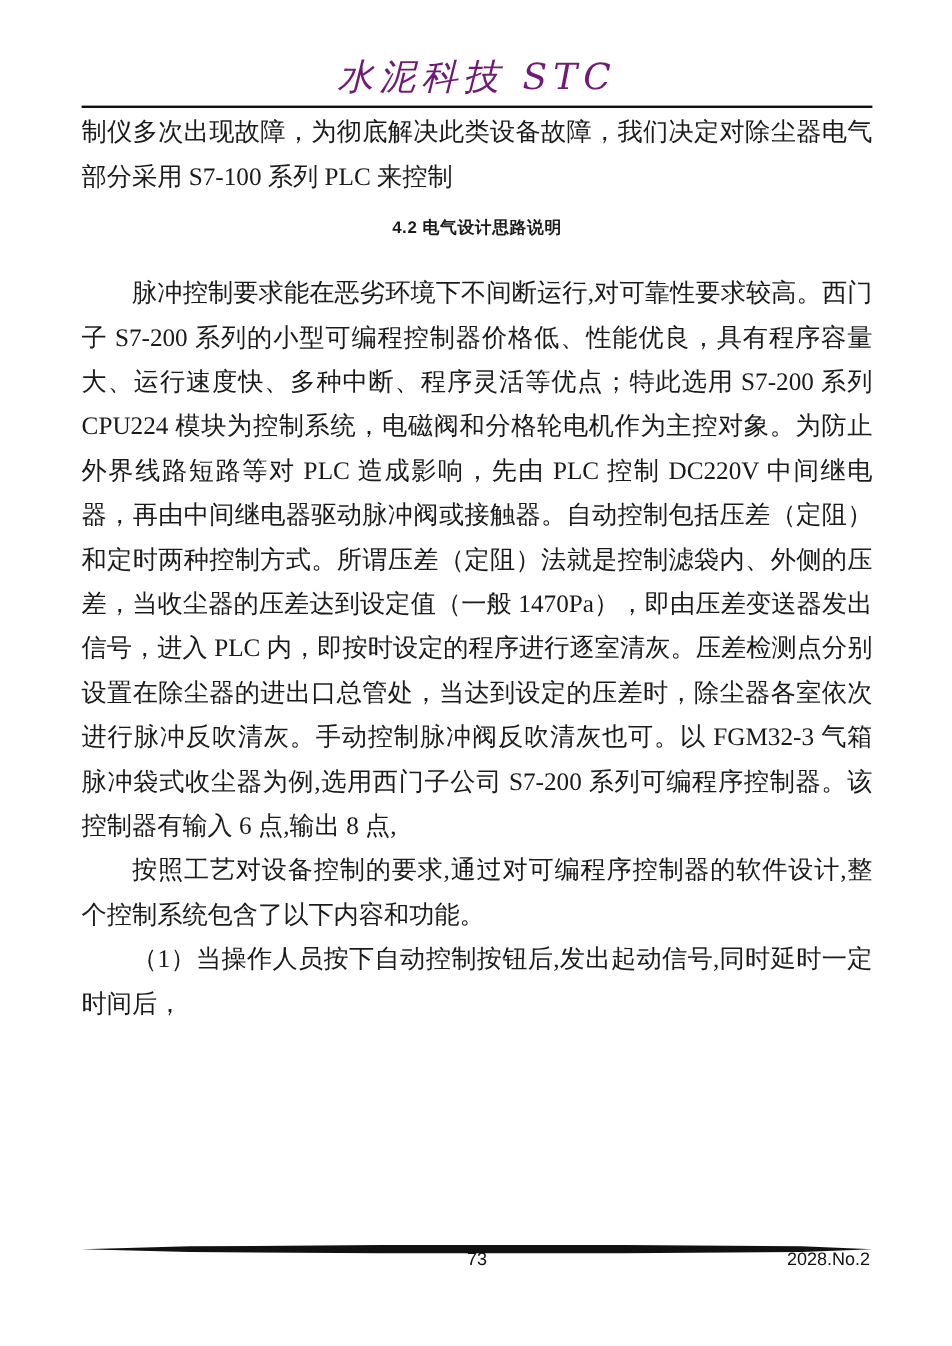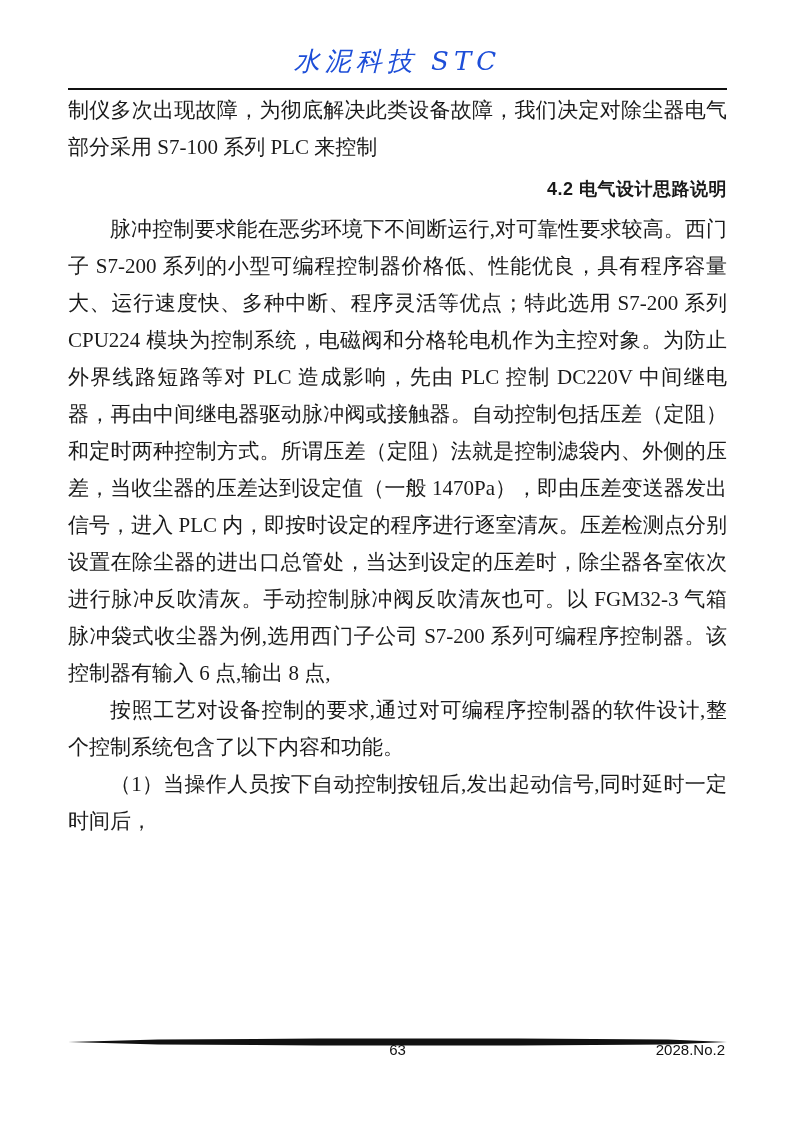--- a/index.html
+++ b/index.html
@@ -19,23 +19,23 @@
   .header {
     position: absolute;
     top: 44px;
     left: 68px;
     width: 659px;
     text-align: center;
   }
   .journal-title {
     font-family: "DejaVu Serif", "Liberation Serif", serif;
     font-style: italic;
-    font-size: 26px;
+    font-size: 30px;
     letter-spacing: 5px;
-    color: #1d4ed8;
+    color: #701a75;
     white-space: nowrap;
   }
   .header-rule {
     position: absolute;
     top: 88px;
     left: 68px;
     width: 659px;
     border-top: 2px solid #111111;
     height: 0;
   }
@@ -51,24 +51,24 @@
   }
   .para {
     margin: 0;
   }
   .para.indent {
     text-indent: 2em;
   }
   .section-heading {
     font-family: "Liberation Sans", "DejaVu Sans", sans-serif;
     font-weight: bold;
-    font-size: 18px;
+    font-size: 14px;
     line-height: 30px;
-    margin: 8px 0 7px 0;
-    text-align: right;
+    margin: 8px 0 22px 0;
+    text-align: center;
     letter-spacing: 0.5px;
   }
   .footer-rule {
     position: absolute;
     top: 1032px;
     left: 68px;
     width: 659px;
     height: 8px;
   }
   .footer-text-row {
@@ -112,17 +112,17 @@
     <p class="para indent">（1）当操作人员按下自动控制按钮后,发出起动信号,同时延时一定时间后，</p>
   </div>
 
   <div class="footer-rule">
     <svg width="659" height="8" viewBox="0 0 659 8" preserveAspectRatio="none">
       <polygon points="0,4 90,1.6 250,0.6 450,0.6 600,1.6 659,4 600,6.4 450,7.4 250,7.4 90,6.4" fill="#111111"></polygon>
     </svg>
   </div>
 
   <div class="footer-text-row">
-    <span class="page-number">63</span>
+    <span class="page-number">73</span>
     <span class="issue-number">2028.No.2</span>
   </div>
 
 </div>
 
 </body></html>

